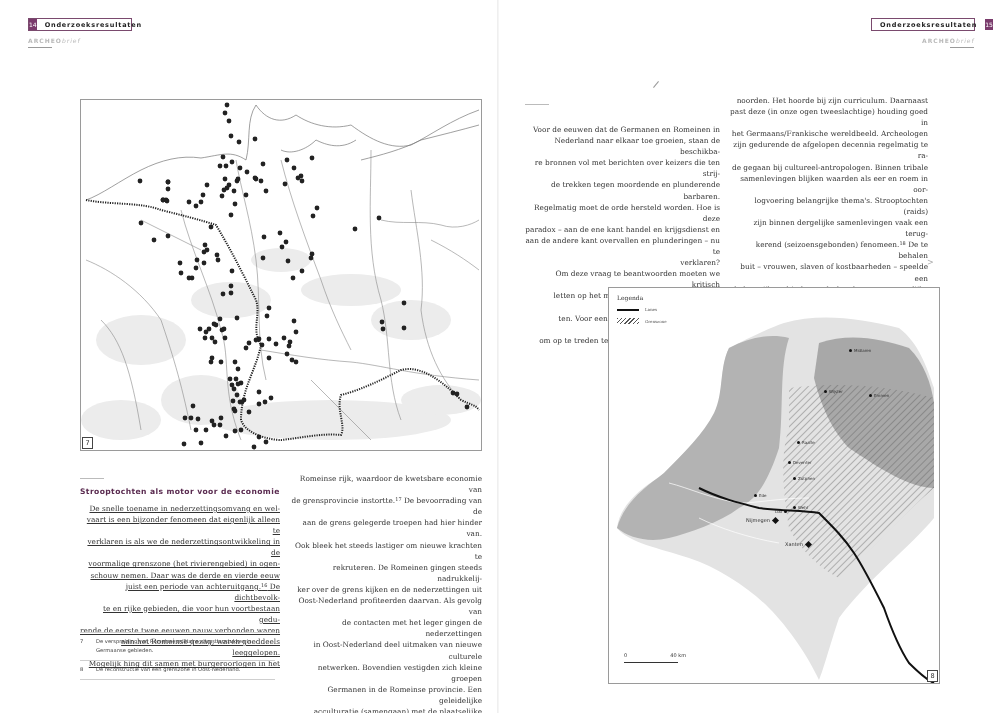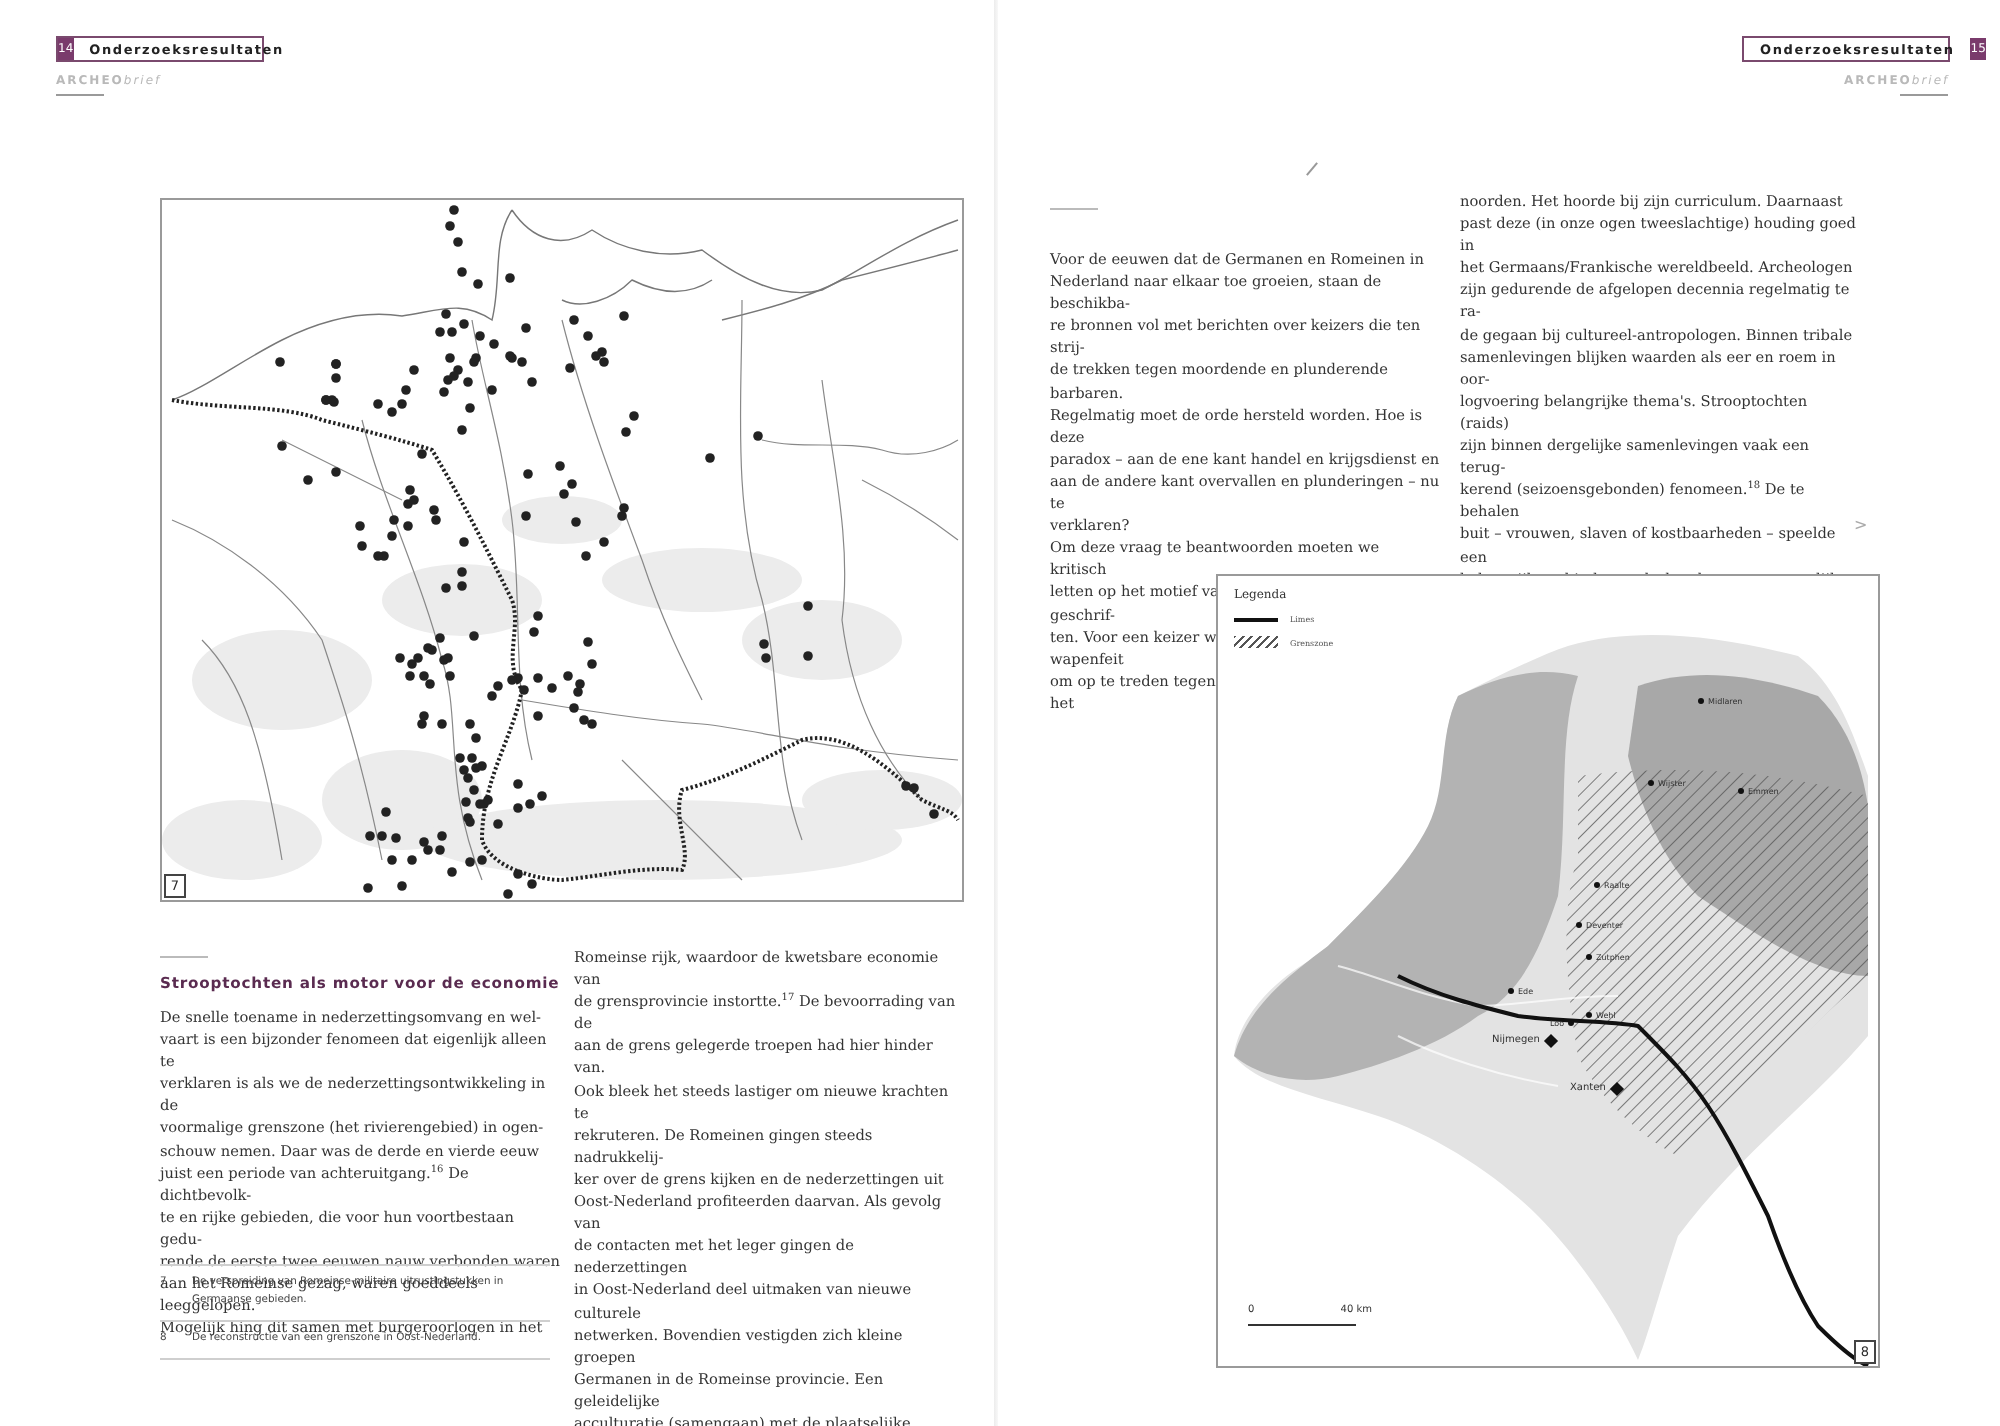--- a/index.html
+++ b/index.html
@@ -23,21 +23,21 @@
   .figure { position:absolute; border:1px solid #9a9a9a; background:#fff; overflow:hidden; }
   .fig7 { left:80px; top:99px; width:400px; height:350px; }
   .fig8 { left:608px; top:287px; width:330px; height:395px; }
   .fignum { position:absolute; width:9px; height:10px; border:1px solid #444; background:#fff; font-family:"DejaVu Sans", sans-serif; font-size:6.5px; display:flex; align-items:center; justify-content:center; }
   .fig7 .fignum { left:1px; bottom:1px; }
   .fig8 .fignum { right:1px; bottom:1px; }
 
   .sec-rule { position:absolute; height:1px; width:24px; background:#bbb; }
   .heading { position:absolute; font-family:"DejaVu Sans", sans-serif; font-weight:bold; color:#5a2b50; font-size:7.6px; line-height:11px; letter-spacing:0.4px; }
   .body { position:absolute; font-size:7.35px; line-height:11.1px; color:#333; text-align:left; }
-  .body p { margin:0; }
+  .body p { margin:0;text-align:right; }
   sup { font-size:5px; vertical-align:top; position:relative; top:-1px; }
 
   .captions { position:absolute; left:80px; top:632px; width:195px; font-family:"DejaVu Sans", sans-serif; font-size:5.2px; color:#444; }
   .cap { border-top:1px solid #cfcfcf; padding:4px 0 5px 0; display:flex; line-height:9px; }
   .cap .n { width:16px; flex:none; }
   .cap-end { border-top:1px solid #cfcfcf; }
 
   .legend { position:absolute; left:8px; top:6px; font-family:"DejaVu Serif", serif; font-size:5.5px; color:#333; }
   .legend .title { font-size:6px; margin-bottom:6px; }
   .legend .row { display:flex; align-items:center; margin-bottom:6px; font-size:4px; color:#555; }
@@ -265,21 +265,21 @@
           <circle cx="87" cy="82" r="2.4"></circle>
           <circle cx="82" cy="100" r="2.4"></circle>
           <circle cx="86" cy="101" r="2.4"></circle>
         </g>
     </svg>
     <div class="fignum">7</div>
   </div>
 
   <div class="sec-rule" style="left:80px;top:478px;"></div>
   <div class="heading" style="left:80px;top:486px;width:200px;">Strooptochten als motor voor de economie</div>
-  <div class="body" style="left:80px;top:503px;width:200px;">
+  <div class="body" style="left:80px;top:503px;width:200px;text-decoration:underline;">
     <p id="lcol1"><span>De snelle toename in nederzettingsomvang en wel-</span><br><span>vaart is een bijzonder fenomeen dat eigenlijk alleen te</span><br><span>verklaren is als we de nederzettingsontwikkeling in de</span><br><span>voormalige grenszone (het rivierengebied) in ogen-</span><br><span>schouw nemen. Daar was de derde en vierde eeuw</span><br><span>juist een periode van achteruitgang.</span><sup>16</sup><span> De dichtbevolk-</span><br><span>te en rijke gebieden, die voor hun voortbestaan gedu-</span><br><span>rende de eerste twee eeuwen nauw verbonden waren</span><br><span>aan het Romeinse gezag, waren goeddeels leeggelopen.</span><br><span>Mogelijk hing dit samen met burgeroorlogen in het</span><br></p>
   </div>
   <div class="body" style="left:287px;top:473px;width:195px;">
     <p id="lcol2"><span>Romeinse rijk, waardoor de kwetsbare economie van</span><br><span>de grensprovincie instortte.</span><sup>17</sup><span> De bevoorrading van de</span><br><span>aan de grens gelegerde troepen had hier hinder van.</span><br><span>Ook bleek het steeds lastiger om nieuwe krachten te</span><br><span>rekruteren. De Romeinen gingen steeds nadrukkelij-</span><br><span>ker over de grens kijken en de nederzettingen uit</span><br><span>Oost-Nederland profiteerden daarvan. Als gevolg van</span><br><span>de contacten met het leger gingen de nederzettingen</span><br><span>in Oost-Nederland deel uitmaken van nieuwe culturele</span><br><span>netwerken. Bovendien vestigden zich kleine groepen</span><br><span>Germanen in de Romeinse provincie. Een geleidelijke</span><br><span>acculturatie (samengaan) met de plaatselijke bevolking</span><br><br><br><br><br><br><br><br><br></p>
   </div>
 
   <div class="captions">
     <div class="cap">
       <span class="n">7</span>
       <span>De verspreiding van Romeinse militaire uitrustingstukken in Germaanse gebieden.</span>

